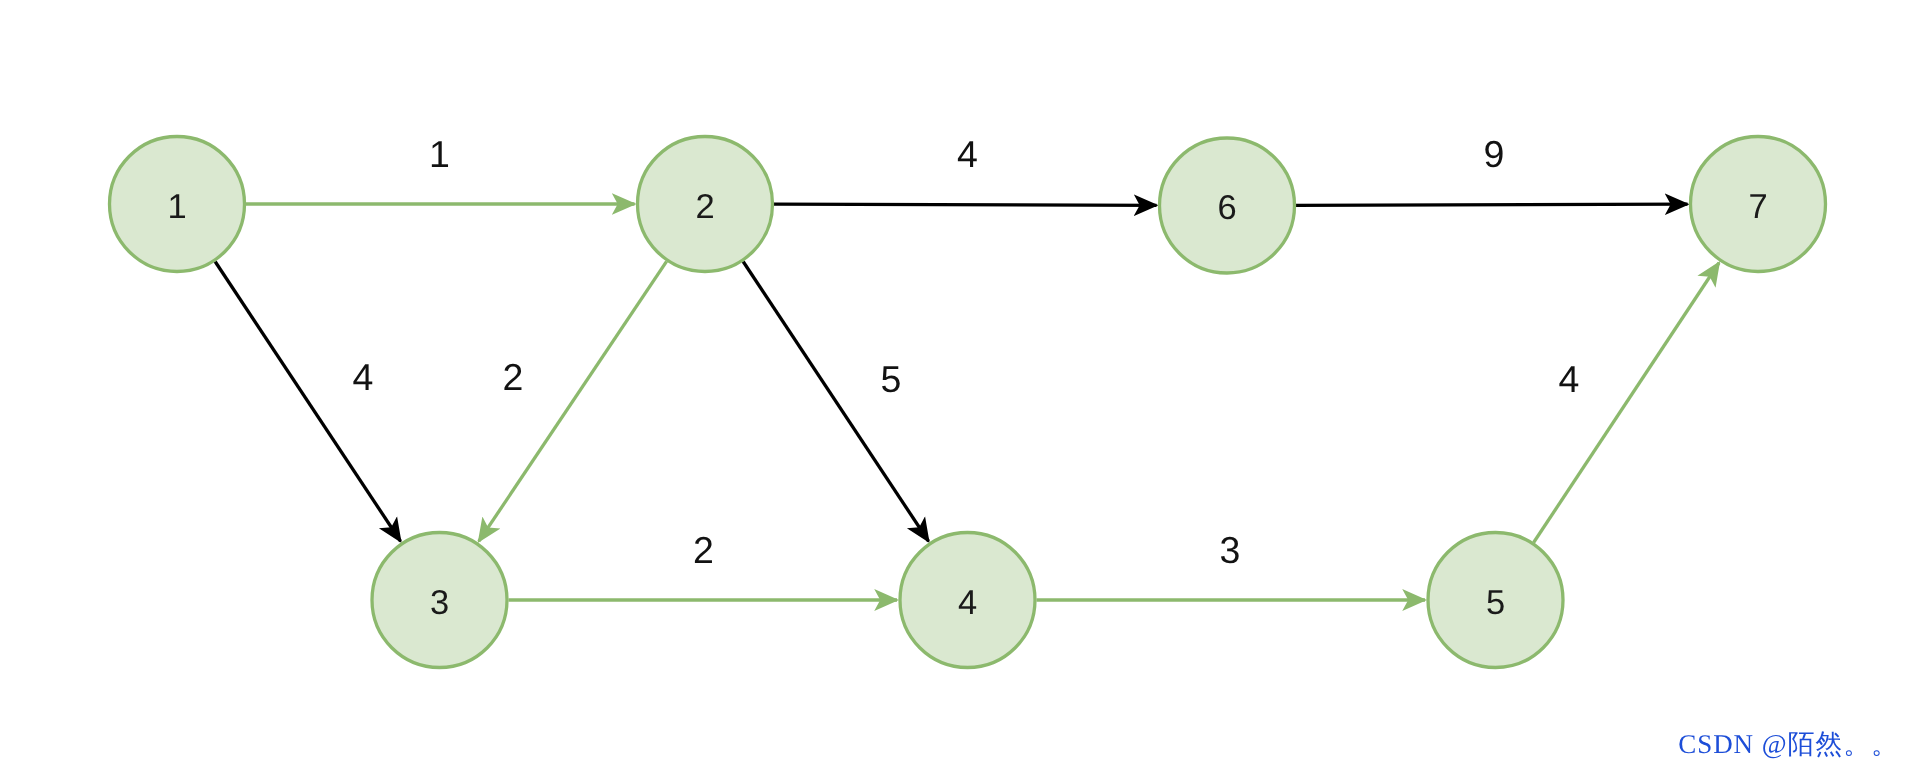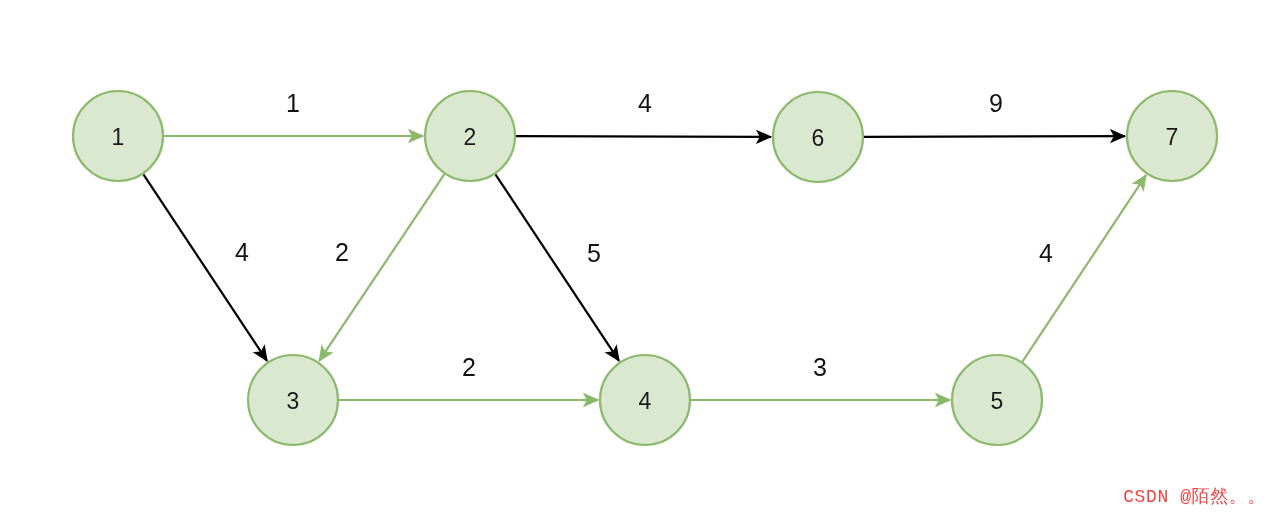--- a/index.html
+++ b/index.html
@@ -51,23 +51,23 @@
     font-family: "Liberation Sans", sans-serif;
     font-size: 25px;
     fill: #121212;
     text-anchor: middle;
     dominant-baseline: central;
   }
   .watermark {
     position: absolute;
     right: 22px;
     bottom: 10px;
-    font-family: Liberation Mono, monospace;
+    font-family: Liberation Serif, serif;
     font-size: 18px;
-    color: #ef4444;
+    color: #1d4ed8;
     letter-spacing: 0.6px;
     white-space: nowrap;
     user-select: none;
   }
 </style>
 </head>
 <body>
 
 <div id="canvas">
 

